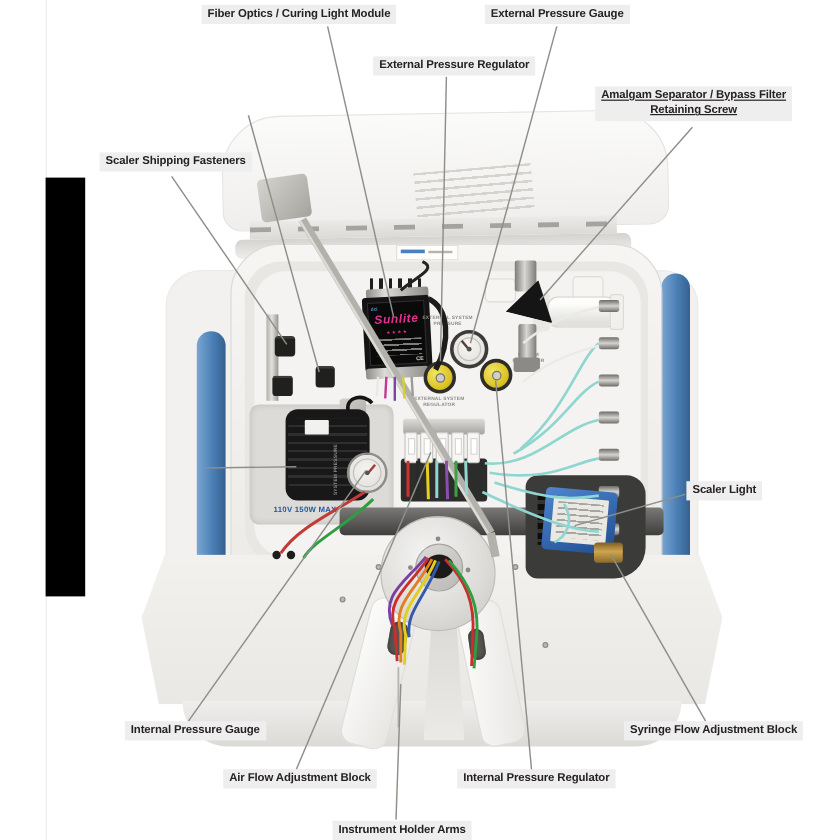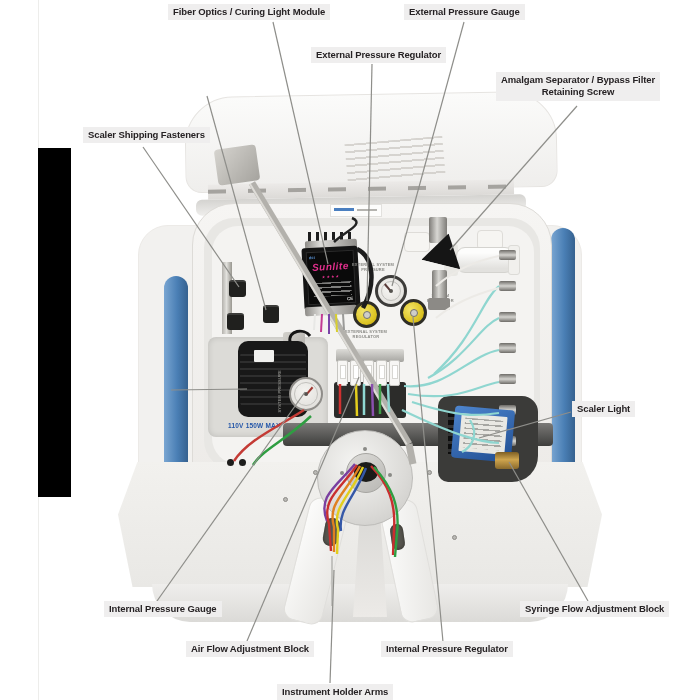--- a/index.html
+++ b/index.html
@@ -17,21 +17,21 @@
     line-height:33px;}
 
   
   .lbl{background:#efeeee;color:#262224;font-weight:bold;font-size:9.5px;line-height:1.3;
     padding:2px 5px;white-space:nowrap;z-index:30;letter-spacing:-0.1px;}
   .lbl.wrap{white-space:pre-line;text-align:center;}
   .co-fiber{left:168px;top:4px;}
   .co-extgauge{left:404px;top:4px;}
   .co-extreg{left:311px;top:47px;}
   .co-syrfast{left:141px;top:79px;}
-  .co-amalgam{left:496px;top:72px;}
+  .co-amalgam{left:496px;top:72px;text-decoration:underline;}
   .co-scalfast{left:83px;top:127px;}
   .co-power{left:85px;top:370px;background:#f2f1f1;}
   .co-scalmod{left:572px;top:401px;}
   .co-intgauge{left:104px;top:601px;}
   .co-syrflow{left:520px;top:601px;}
   .co-airflow{left:186px;top:641px;}
   .co-intreg{left:381px;top:641px;}
   .co-arms{left:277px;top:684px;}
 
   

